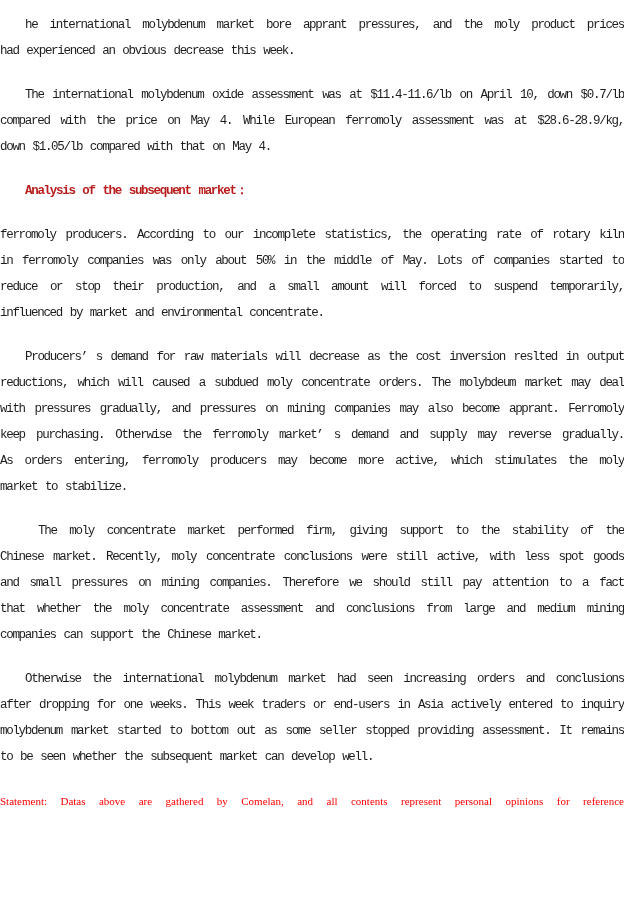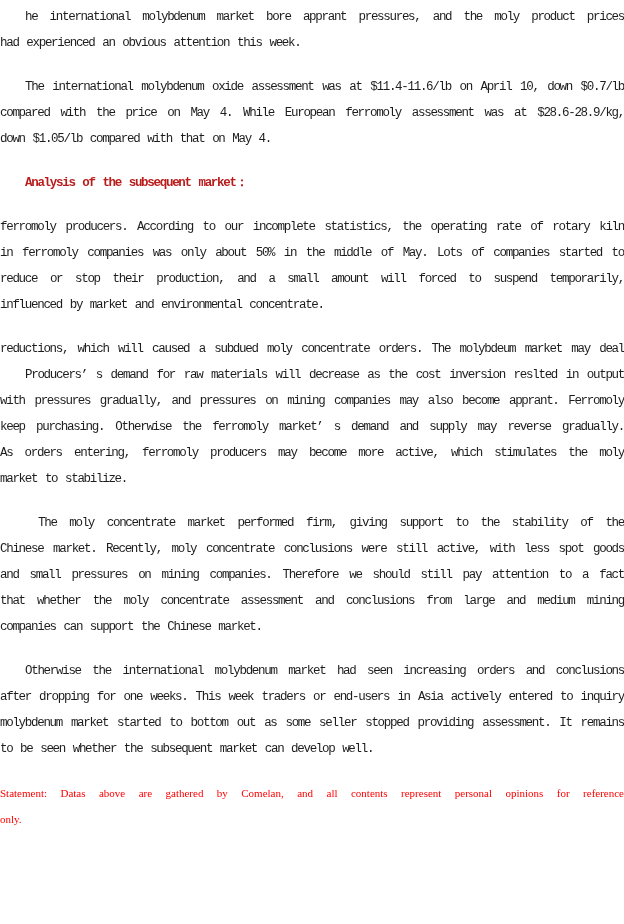--- a/index.html
+++ b/index.html
@@ -11,21 +11,21 @@
     height: 924px;
     background: #ffffff;
     overflow: hidden;
   }
   .doc {
     width: 624px;
     padding-top: 4px;
     box-sizing: border-box;
   }
   .para {
-    margin: 0 0 18px 0;
+    margin: 8px 0 18px 0;
   }
   .line {
     height: 26px;
     line-height: 26px;
     font-family: "Liberation Mono", "DejaVu Sans Mono", monospace;
     font-size: 12.5px;
     letter-spacing: -1.3px;
     word-spacing: 1.5px;
     white-space: nowrap;
     overflow: hidden;
@@ -45,54 +45,53 @@
     word-spacing: 0;
     color: var(--statement-color, #fe0000);
   }
 </style>
 </head>
 <body style="background: rgb(255, 255, 255);">
 
 <div class="doc" style="color: rgb(29, 29, 29);">
     <div class="para body">
       <div class="line just" style="text-indent: 25px;">he international molybdenum market bore apprant pressures, and the moly product prices</div>
-      <div class="line">had experienced an obvious attention this week.</div>
+      <div class="line">had experienced an obvious decrease this week.</div>
     </div>
     <div class="para body">
       <div class="line just" style="text-indent: 25px;">The international molybdenum oxide assessment was at $11.4-11.6/lb on April 10, down $0.7/lb</div>
       <div class="line just">compared with the price on May 4. While European ferromoly assessment was at $28.6-28.9/kg,</div>
       <div class="line">down $1.05/lb compared with that on May 4.</div>
     </div>
     <div class="para heading">
       <div class="line" style="text-indent: 25px;">Analysis of the subsequent market：</div>
     </div>
     <div class="para body">
       <div class="line just">ferromoly producers. According to our incomplete statistics, the operating rate of rotary kiln</div>
       <div class="line just">in ferromoly companies was only about 50% in the middle of May. Lots of companies started to</div>
       <div class="line just">reduce or stop their production, and a small amount will forced to suspend temporarily,</div>
       <div class="line">influenced by market and environmental concentrate.</div>
     </div>
     <div class="para body">
+      <div class="line just" style="text-indent: 25px;">Producers’ s demand for raw materials will decrease as the cost inversion reslted in output</div>
       <div class="line just">reductions, which will caused a subdued moly concentrate orders. The molybdeum market may deal</div>
-      <div class="line just" style="text-indent: 25px;">Producers’ s demand for raw materials will decrease as the cost inversion reslted in output</div>
       <div class="line just">with pressures gradually, and pressures on mining companies may also become apprant. Ferromoly</div>
       <div class="line just">keep purchasing. Otherwise the ferromoly market’ s demand and supply may reverse gradually.</div>
       <div class="line just">As orders entering, ferromoly producers may become more active, which stimulates the moly</div>
       <div class="line">market to stabilize.</div>
     </div>
     <div class="para body">
       <div class="line just" style="text-indent: 38px;">The moly concentrate market performed firm, giving support to the stability of the</div>
       <div class="line just">Chinese market. Recently, moly concentrate conclusions were still active, with less spot goods</div>
       <div class="line just">and small pressures on mining companies. Therefore we should still pay attention to a fact</div>
       <div class="line just">that whether the moly concentrate assessment and conclusions from large and medium mining</div>
       <div class="line">companies can support the Chinese market.</div>
     </div>
     <div class="para body">
       <div class="line just" style="text-indent: 25px;">Otherwise the international molybdenum market had seen increasing orders and conclusions</div>
       <div class="line just">after dropping for one weeks. This week traders or end-users in Asia actively entered to inquiry</div>
       <div class="line just">molybdenum market started to bottom out as some seller stopped providing assessment. It remains</div>
       <div class="line">to be seen whether the subsequent market can develop well.</div>
     </div>
     <div class="para statement">
       <div class="line just">Statement: Datas above are gathered by Comelan, and all contents represent personal opinions for reference</div>
-      <div class="line">only.</div>
     </div>
   </div>
 
 </body></html>

